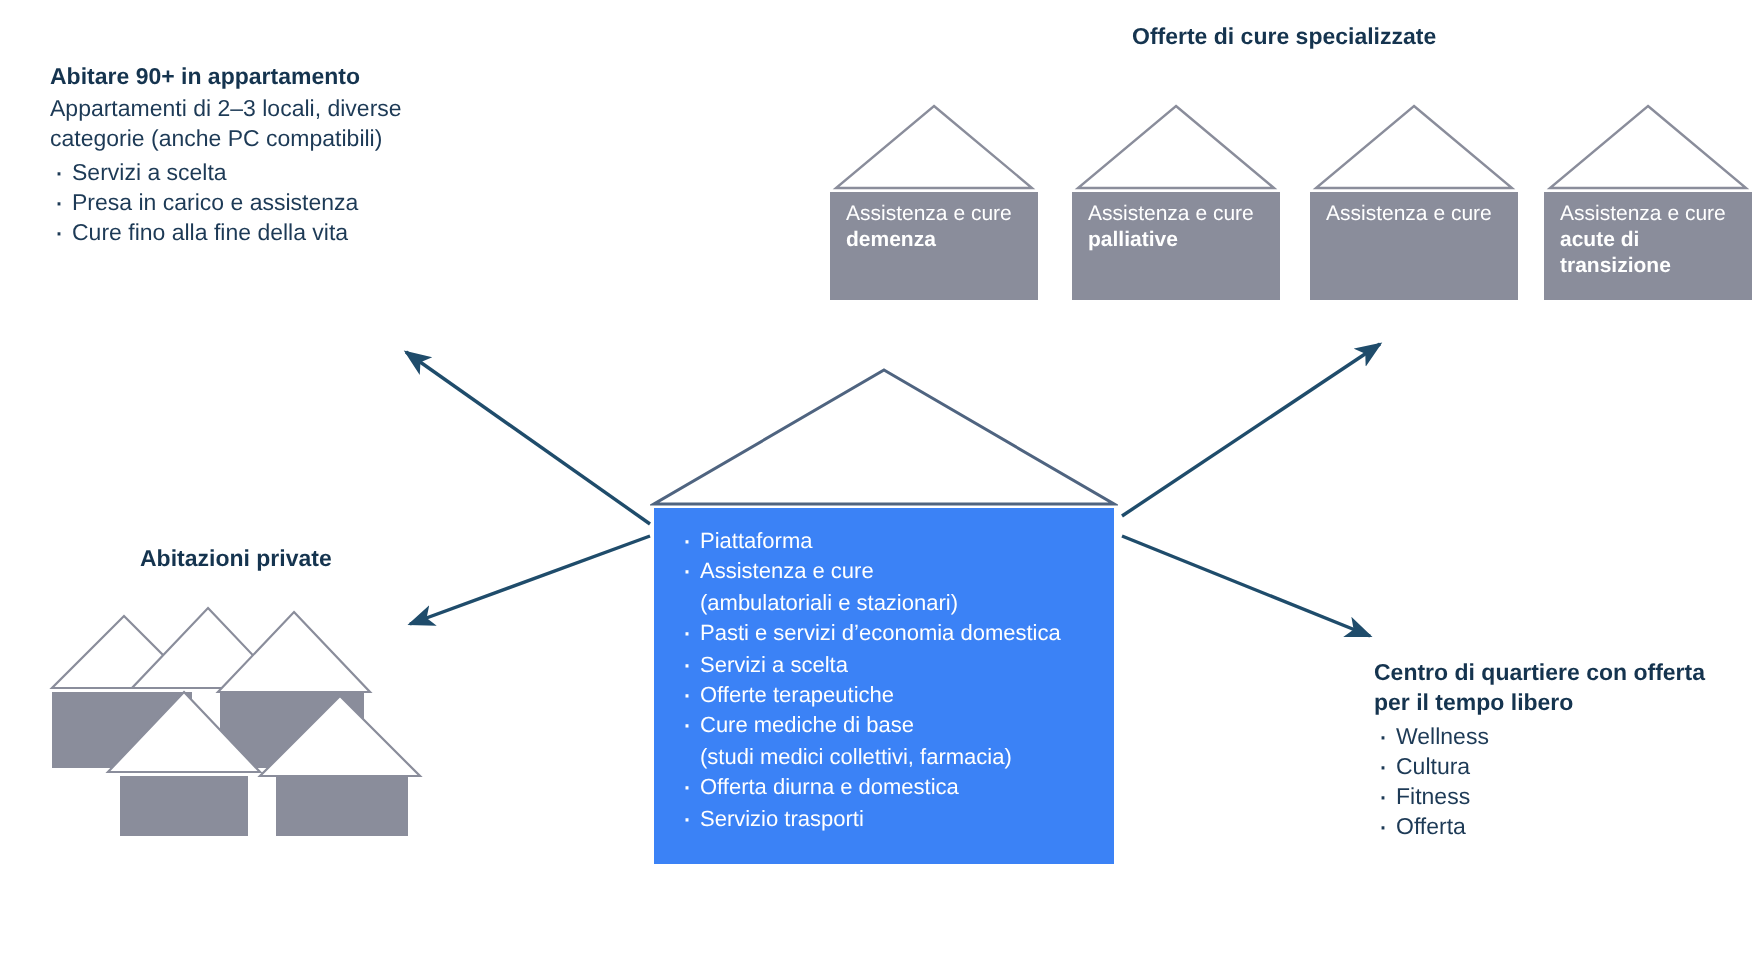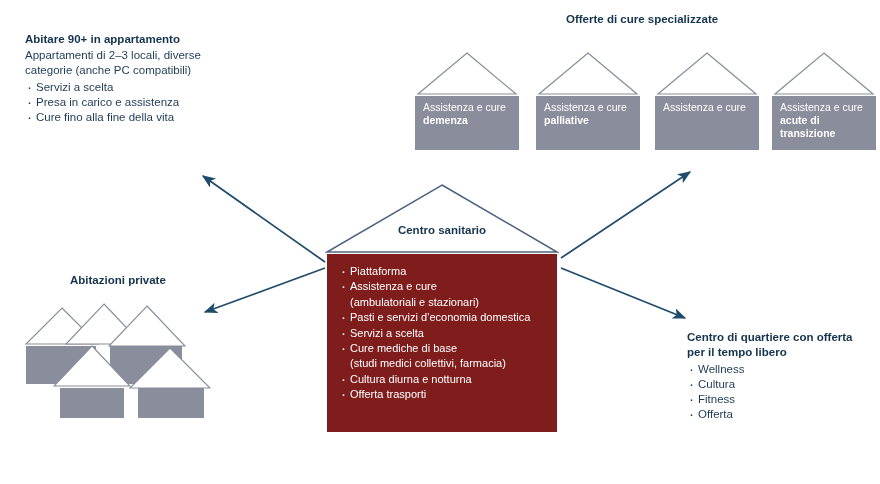--- a/index.html
+++ b/index.html
@@ -118,21 +118,21 @@
     font-weight: bold;
     font-size: 11.5px;
     color: #15344f;
   }
   #centro-body {
     position: absolute;
     left: 327px;
     top: 254px;
     width: 230px;
     height: 178px;
-    background: #7f1d1d;
+    background: #3b82f6;
     color: #ffffff;
     box-sizing: border-box;
     padding: 8px 8px 0 12px;
     font-size: 11px;
     line-height: 15.4px;
   }
   #centro-body ul.dots li:before { color: #ffffff; }
 
   
   #abitazioni-title {
@@ -225,33 +225,33 @@
     <ul class="dots">
       <li>Servizi a scelta</li>
       <li>Presa in carico e assistenza</li>
       <li>Cure fino alla fine della vita</li>
     </ul>
   </div>
 
   <svg id="centro-roof" viewBox="0 0 234 72">
     <polygon points="117,3 232,70 2,70" fill="#ffffff" stroke="#4f6480" stroke-width="1.5"></polygon>
   </svg>
-  <div id="centro-roof-label">Centro sanitario</div>
 
   <div id="centro-body">
     <ul class="dots">
       <li style="white-space:pre-line">Piattaforma</li>
       <li style="white-space:pre-line">Assistenza e cure
 (ambulatoriali e stazionari)</li>
       <li style="white-space:pre-line">Pasti e servizi d’economia domestica</li>
       <li style="white-space:pre-line">Servizi a scelta</li>
+      <li style="white-space:pre-line">Offerte terapeutiche</li>
       <li style="white-space:pre-line">Cure mediche di base
 (studi medici collettivi, farmacia)</li>
-      <li style="white-space:pre-line">Cultura diurna e notturna</li>
-      <li style="white-space:pre-line">Offerta trasporti</li>
+      <li style="white-space:pre-line">Offerta diurna e domestica</li>
+      <li style="white-space:pre-line">Servizio trasporti</li>
     </ul>
   </div>
 
   <div class="block" id="abitazioni-title">Abitazioni private</div>
 
   <svg id="houses-svg" viewBox="0 0 230 140">
 
     <polygon points="48,12 84,48 12,48" fill="#ffffff" stroke="#8a8d9b" stroke-width="1.1"></polygon>
     <polygon points="90,8 128,48 52,48" fill="#ffffff" stroke="#8a8d9b" stroke-width="1.1"></polygon>
     <polygon points="133,10 171,50 95,50" fill="#ffffff" stroke="#8a8d9b" stroke-width="1.1"></polygon>

